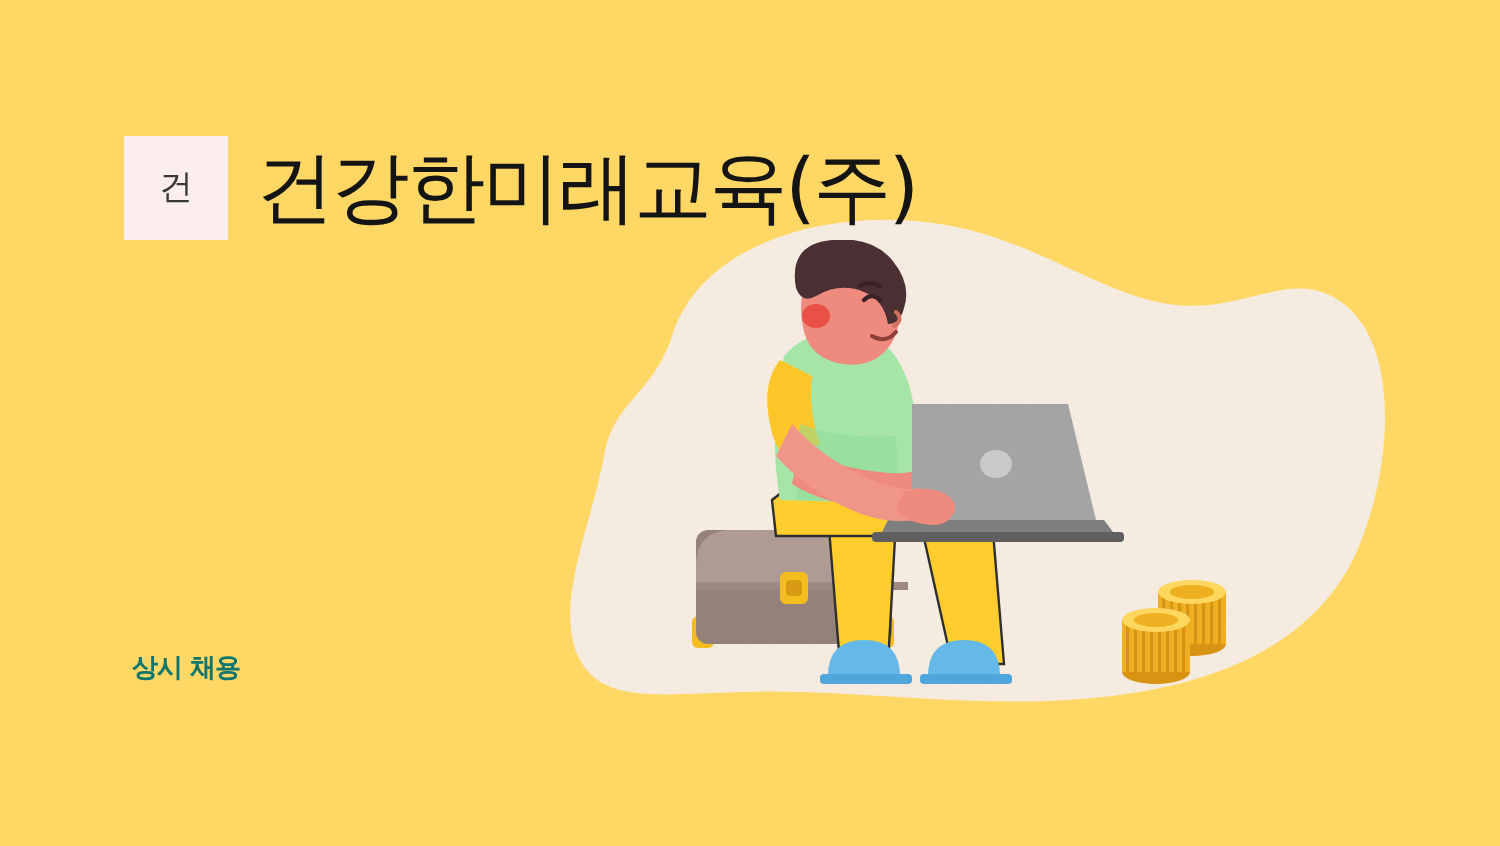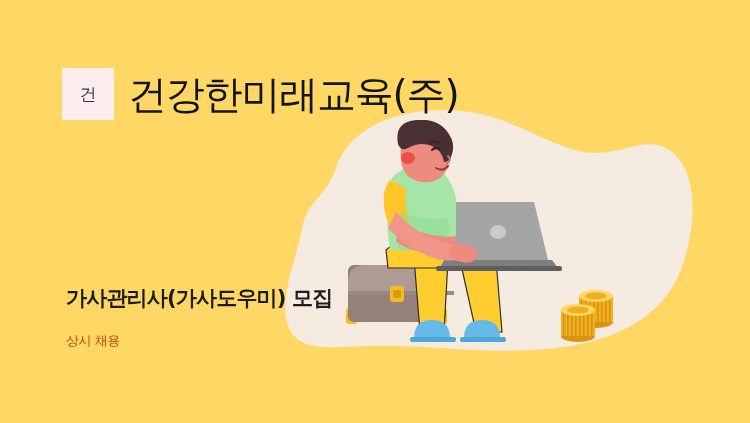--- a/index.html
+++ b/index.html
@@ -69,24 +69,24 @@
   }
   .job-title {
     font-size: 21px;
     font-weight: 700;
     color: #1c1c1c;
     line-height: 1;
     letter-spacing: -0.8px;
     white-space: nowrap;
   }
   .job-status {
-    margin-top: 25px;
+    margin-top: 40px;
     font-size: 13px;
-    font-weight: 400;
-    color: #c2410c;
+    font-weight: 700;
+    color: #0f766e;
     line-height: 1;
     letter-spacing: -0.5px;
     white-space: nowrap;
   }
 
   
   .illustration {
     position: absolute;
     left: 340px;
     top: 120px;
@@ -252,17 +252,16 @@
           </g>
           <ellipse cx="16" cy="14" rx="17" ry="6" fill="#FFD75E"></ellipse>
           <ellipse cx="16" cy="14" rx="11" ry="3.5" fill="#EFAF22"></ellipse>
         </g>
       </g>
 
     </svg>
   </div>
 
   <div class="job-block">
-    <div class="job-title">가사관리사(가사도우미) 모집</div>
     <div class="job-status">상시 채용</div>
   </div>
 
 </div>
 
 </body></html>

